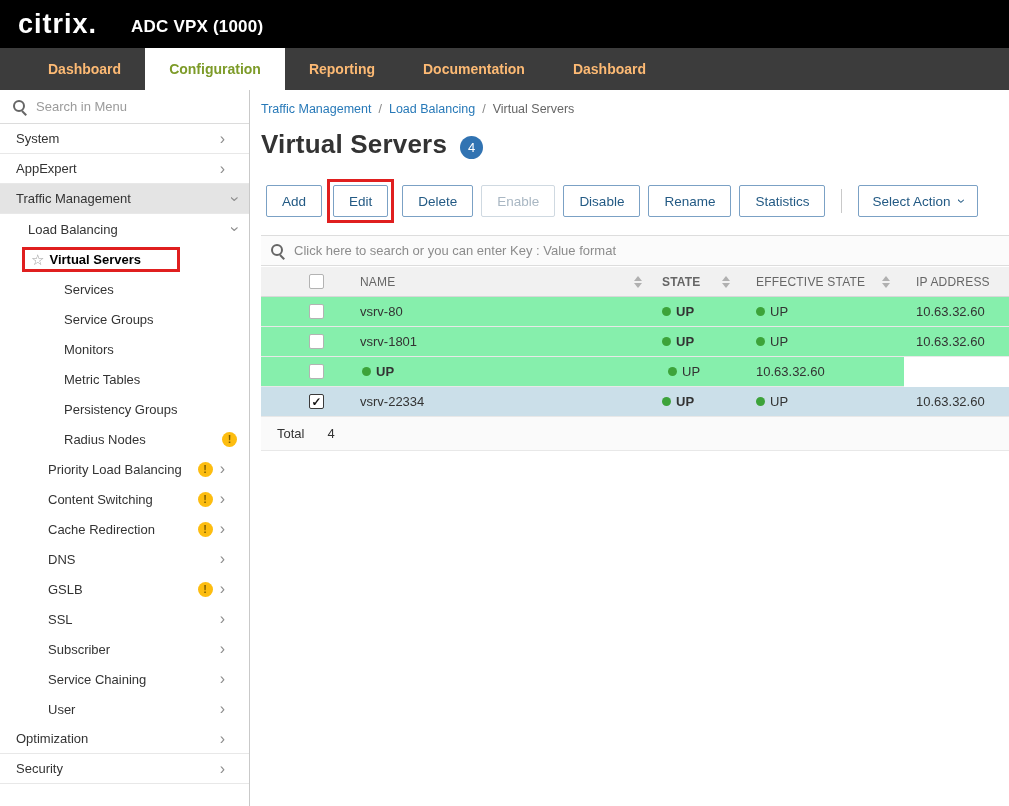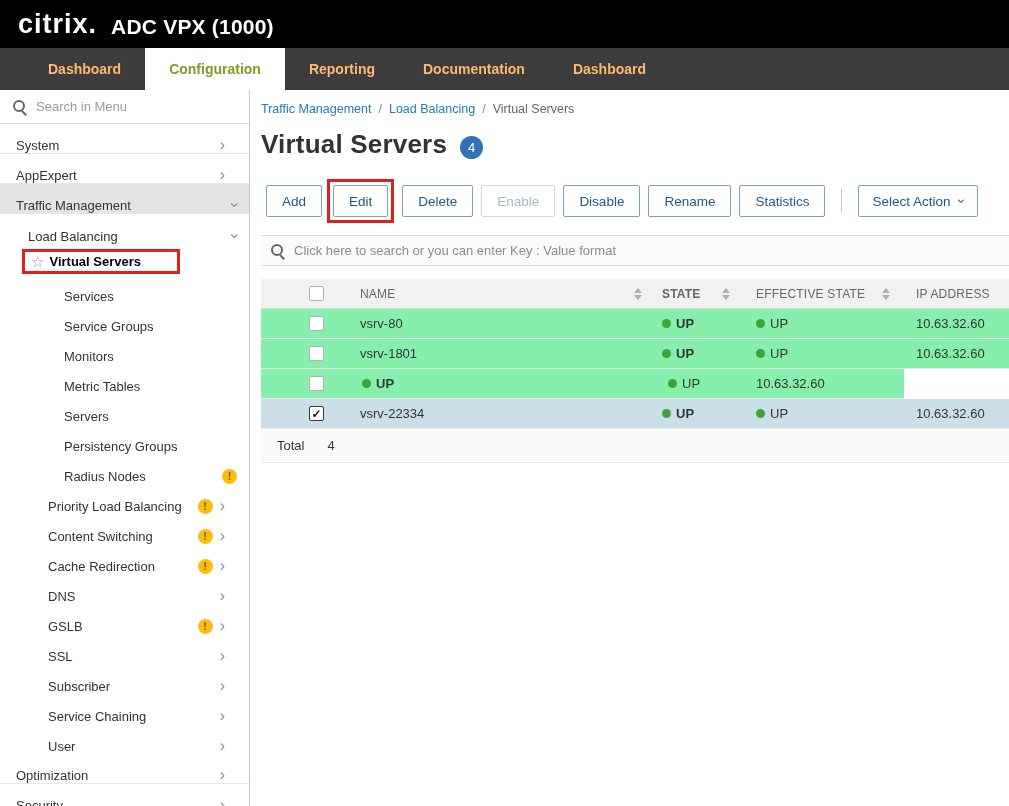--- a/index.html
+++ b/index.html
@@ -3,42 +3,42 @@
 <meta charset="utf-8">
 <style>
   * { box-sizing: border-box; margin: 0; padding: 0; }
   html,body { background:#fff; }
   body { font-family: "Liberation Sans", sans-serif; }
   #app { width:1009px; height:806px; overflow:hidden; position:relative; background:#fff; }
 
   
   .topbar { height:48px; background:#000; display:flex; align-items:center; padding-left:18px; }
   .logo { color:#fff; font-size:27px; font-weight:bold; letter-spacing:1px; }
-  .apptitle { color:#fff; font-size:21px; font-weight:bold; margin-left:14px; margin-top:5px; letter-spacing:.2px; }
+  .apptitle { color:#fff; font-size:17px; font-weight:bold; margin-left:34px; margin-top:5px; letter-spacing:.2px; }
 
   
   .navbar { height:42px; background:#3c3c3c; display:flex; padding-left:24px; }
   .nav-tab { height:100%; display:flex; align-items:center; padding:0 24px; color:#fdba74;
              font-size:14px; font-weight:bold; cursor:pointer; }
   .nav-tab.active { background:#fff; color:var(--accent-green,#7d9b29); }
 
   
   .layout { display:flex; height:716px; }
 
   
   .sidebar { width:250px; flex:none; border-right:1px solid #c9c9c9; background:#fff; overflow:hidden; }
   .side-search { height:34px; display:flex; align-items:center; gap:9px; padding-left:12px;
                  border-bottom:1px solid #dcdcdc; color:#9b9b9b; font-size:13px; cursor:text; }
   .mag { width:15px; height:15px; position:relative; flex:none; display:inline-block; }
   .mag::before { content:""; position:absolute; left:1px; top:1px; width:8px; height:8px;
                  border:2px solid #666; border-radius:50%; }
   .mag::after { content:""; position:absolute; left:10px; top:11px; width:6px; height:2px;
                 background:#666; transform:rotate(45deg); transform-origin:left center; }
 
-  .side-item { height:30px; display:flex; align-items:flex-end; font-size:13px; color:#333; cursor:pointer; }
+  .side-item { height:30px; display:flex; align-items:center; font-size:13px; color:#333; cursor:pointer; }
   .side-item.l0 { padding-left:16px; border-bottom:1px solid #e8e8e8; }
   .side-item.l1 { padding-left:28px; }
   .side-item.l2 { padding-left:48px; }
   .side-item.l3 { padding-left:64px; }
   .side-item.selected { background:#e4e4e4; }
   .side-item .inner { display:inline-flex; align-items:center; }
   .side-item .inner.redbox { border:3px solid var(--annotation-red,#e01f1f);
                              padding:2px 36px 2px 6px; margin-left:-6px; }
   .star { font-size:15px; color:#9a9a9a; margin-right:5px; line-height:1; }
   .lab.bold { font-weight:bold; color:#000; }
@@ -71,21 +71,21 @@
   .red-annotation-box .btn { margin-right:0; }
   .toolbar-divider { width:1px; height:24px; background:#c9c9c9; margin:0 16px 0 8px; }
   .btn.select-action { display:inline-flex; align-items:center; gap:9px; padding:0 13px; }
   .sa-chev { display:inline-block; transform:rotate(90deg); font-size:14px; color:#235a84; line-height:1; }
 
   .searchbar { margin-top:12px; height:31px; border-top:1px solid #ddd; border-bottom:1px solid #ddd;
                background:#fbfbfb; display:flex; align-items:center; gap:9px; padding-left:9px;
                color:#8c8c8c; font-size:13px; cursor:text; }
 
   
-  .table { margin-top:13px;text-align:right; }
+  .table { margin-top:1px;text-align:right; }
   .trow { display:grid; grid-template-columns:95px 300px 88px 160px 1fr; }
   .th { height:30px; background:#f1f1f1; border-bottom:1px solid #d8d8d8; display:flex;
         align-items:center; font-size:12px; color:#666; letter-spacing:.2px; cursor:pointer; }
   .td { height:30px; display:flex; align-items:center; font-size:13px; color:#333;
         border-bottom:1px solid #e8e8e8; background:#86efac; }
   .trow.selected .td { background:var(--selected-row-blue,#cbdfe9); }
   .c-check { padding-left:48px; }
   .c-name { padding-left:4px; }
   .c-state { padding-left:6px;font-weight:bold; }
   .c-eff { padding-left:12px; }
@@ -188,26 +188,20 @@
             <span class="right"></span>
           </div>
           <div class="side-item l3">
             <span class="inner">
               <span class="lab">Metric Tables</span>
             </span>
             <span class="right"></span>
           </div>
           <div class="side-item l3">
             <span class="inner">
-              <span class="lab">Servers</span>
-            </span>
-            <span class="right"></span>
-          </div>
-          <div class="side-item l3">
-            <span class="inner">
               <span class="lab">Persistency Groups</span>
             </span>
             <span class="right"></span>
           </div>
           <div class="side-item l3">
             <span class="inner">
               <span class="lab">Radius Nodes</span>
             </span>
             <span class="right">
               <span class="warn">!</span>

